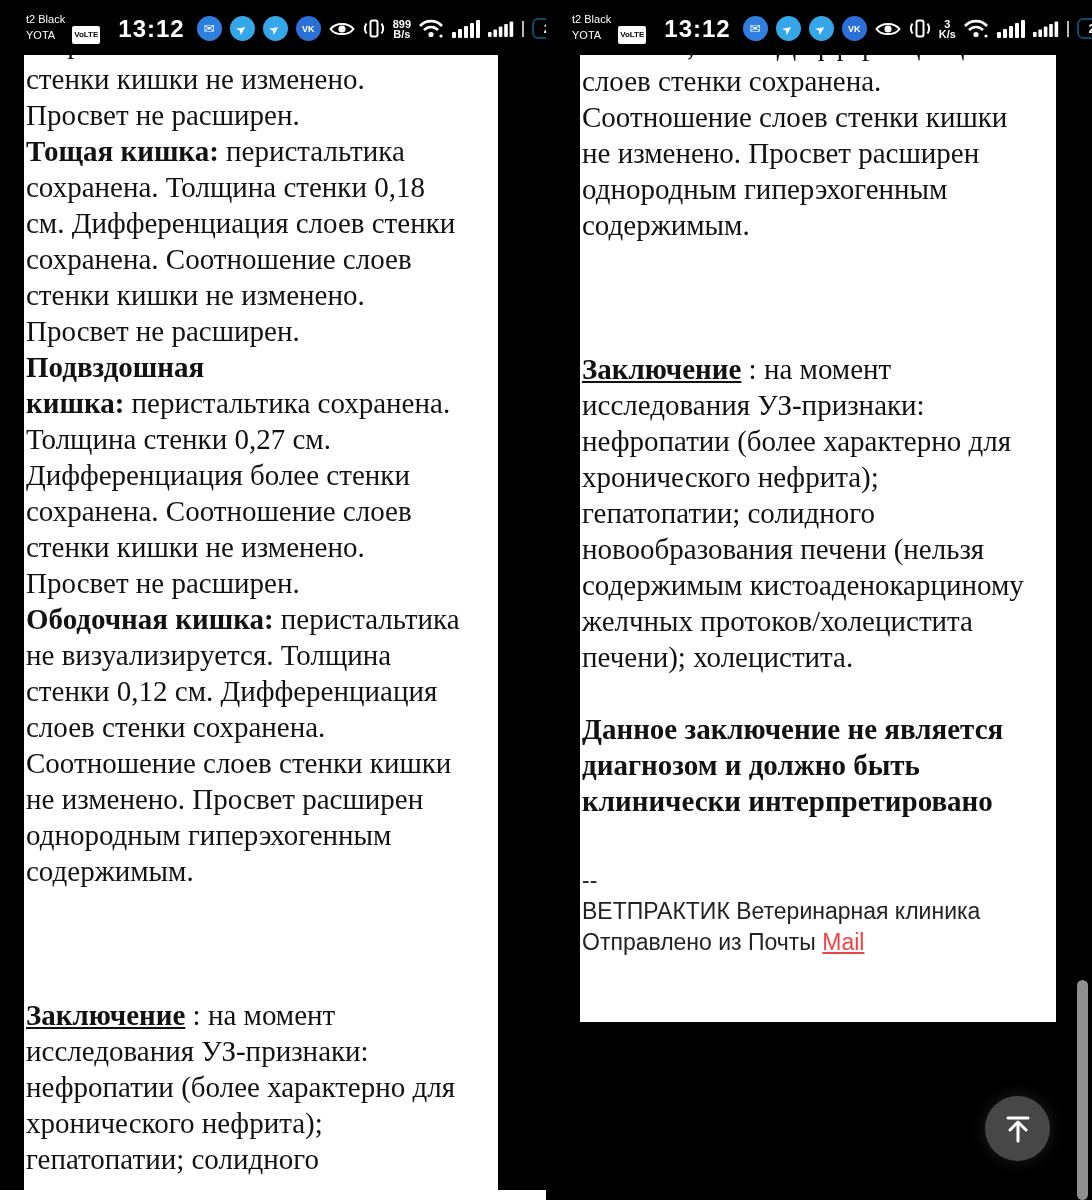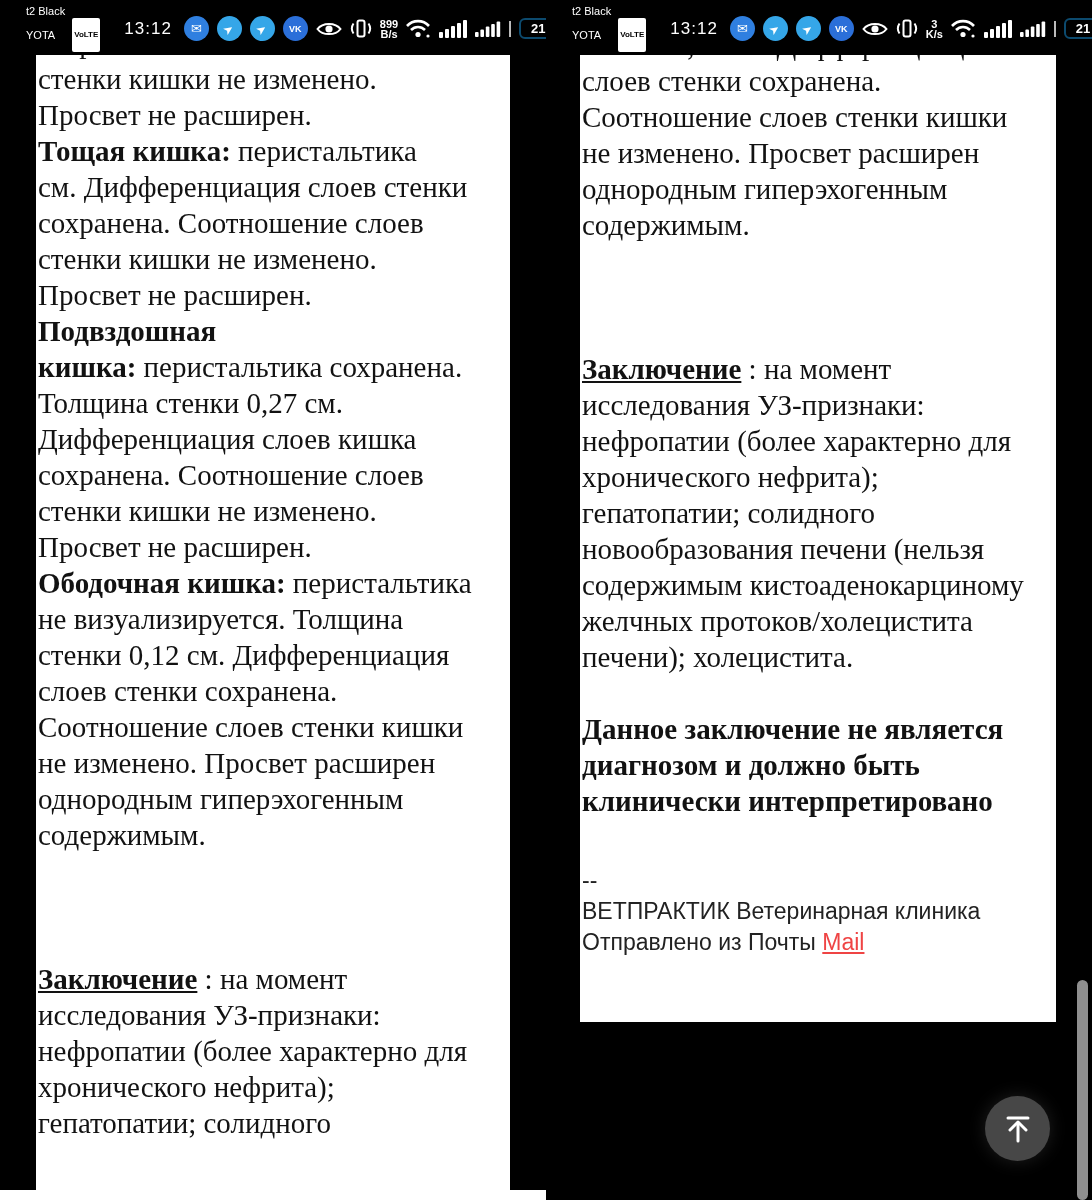--- a/index.html
+++ b/index.html
@@ -8,35 +8,35 @@
   .root{position:relative;width:1092px;height:1200px;background:#000}
   .panel{position:absolute;top:0;width:546px;height:1200px;background:#000;overflow:hidden}
   .panel.pleft{left:0}
   .panel.pright{left:546px}
 
   
   .statusbar{position:absolute;top:0;left:0;width:546px;height:55px;display:flex;align-items:center;
              color:#fff;font-family:"Liberation Sans",sans-serif;padding:6px 8px 4px 26px;gap:8px}
   .carrier{display:flex;flex-direction:column;justify-content:flex-start;font-size:11px;line-height:13px;white-space:nowrap}
   .carrier .row2{display:flex;align-items:center;gap:17px}
-  .volte{background:#fff;color:#000;font-size:8px;font-weight:bold;border-radius:2px;padding:12px 2px;line-height:10px}
-  .time{font-size:17px;font-weight:400;letter-spacing:1px;margin:0 4px 0 16px;white-space:nowrap}
+  .volte{background:#fff;color:#000;font-size:8px;font-weight:bold;border-radius:2px;padding:4px 2px;line-height:10px}
+  .time{font-size:24px;font-weight:700;letter-spacing:1px;margin:0 4px 0 10px;white-space:nowrap}
   .circ{width:25px;height:25px;border-radius:50%;display:flex;align-items:center;justify-content:center;
         color:#fff;font-size:13px;flex:0 0 auto}
   .circ.vk{font-size:9px;font-weight:bold;letter-spacing:0}
   .tg-glyph{display:inline-block;transform:rotate(-35deg) translatex(-1px);font-size:12px}
   .right-icons{margin-left:auto;display:flex;align-items:center;gap:7px}
   .speed{display:flex;flex-direction:column;align-items:center;font-size:11px;line-height:10px;font-weight:bold;white-space:nowrap}
   .battery{width:38px;height:21px;border:2px solid #0c4a6e;border-radius:6px;display:flex;align-items:center;
            justify-content:center;font-size:13px;font-weight:bold}
   .simline{width:2px;height:16px;background:#bbb;margin:0 1px}
 
   
   .page{position:absolute;background:#fff;color:#121212;font-size:29px;line-height:36px;overflow:hidden}
-  .page.pl{left:36px;top:55px;width:474px;height:1145px;padding:0 2px}
+  .page.pl{left:24px;top:55px;width:474px;height:1145px;padding:0 2px}
   .page.pr{left:34px;top:55px;width:476px;height:967px;padding:0 2px}
   .cut{overflow:hidden}
   .cut-l{height:6px}
   .cut-r{height:8px}
   .cut .inner{margin-top:-30px}
   .cut-r .inner{margin-top:-28px}
   .tl{height:36px;white-space:nowrap;overflow:hidden}
   .tl.blank{height:36px}
   .b{font-weight:bold}
   .u{text-decoration:underline}
@@ -120,28 +120,29 @@
     </div>
 
     <div class="page pl">
       <div class="cut cut-l">
         <div class="inner tl">сохранена. Соотношение слоев</div>
       </div>
       <div>
           <div class="tl"><span>стенки кишки не изменено.</span></div>
           <div class="tl"><span>Просвет не расширен.</span></div>
           <div class="tl"><span class="b">Тощая кишка:</span><span> перистальтика</span></div>
+          <div class="tl"><span>сохранена. Толщина стенки 0,18</span></div>
           <div class="tl"><span>см. Дифференциация слоев стенки</span></div>
           <div class="tl"><span>сохранена. Соотношение слоев</span></div>
           <div class="tl"><span>стенки кишки не изменено.</span></div>
           <div class="tl"><span>Просвет не расширен.</span></div>
           <div class="tl"><span class="b">Подвздошная</span></div>
           <div class="tl"><span class="b">кишка:</span><span> перистальтика сохранена.</span></div>
           <div class="tl"><span>Толщина стенки 0,27 см.</span></div>
-          <div class="tl"><span>Дифференциация слоев кишка</span></div>
+          <div class="tl"><span>Дифференциация более стенки</span></div>
           <div class="tl"><span>сохранена. Соотношение слоев</span></div>
           <div class="tl"><span>стенки кишки не изменено.</span></div>
           <div class="tl"><span>Просвет не расширен.</span></div>
           <div class="tl"><span class="b">Ободочная кишка:</span><span> перистальтика</span></div>
           <div class="tl"><span>не визуализируется. Толщина</span></div>
           <div class="tl"><span>стенки 0,12 см. Дифференциация</span></div>
           <div class="tl"><span>слоев стенки сохранена.</span></div>
           <div class="tl"><span>Соотношение слоев стенки кишки</span></div>
           <div class="tl"><span>не изменено. Просвет расширен</span></div>
           <div class="tl"><span>однородным гиперэхогенным</span></div>

